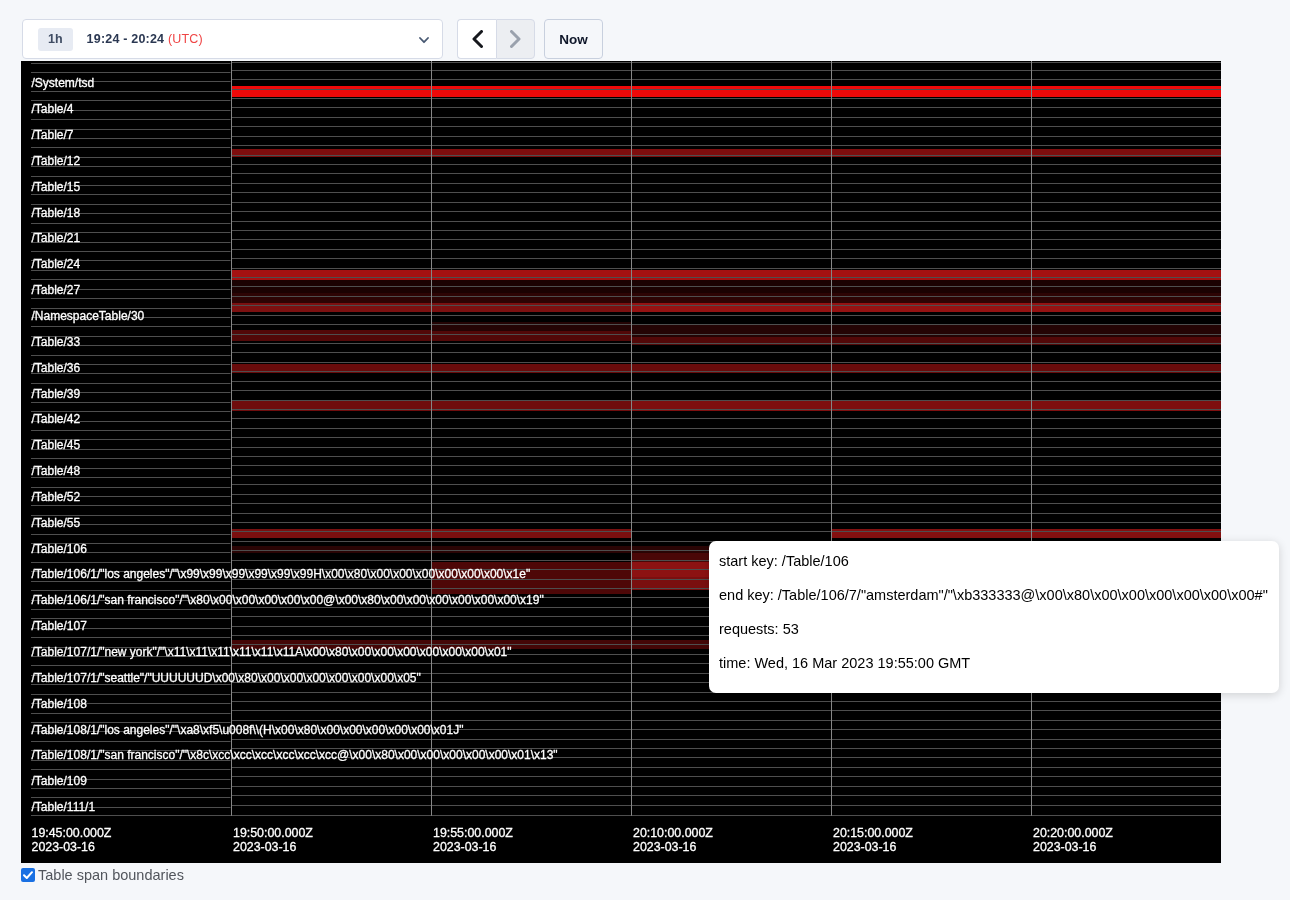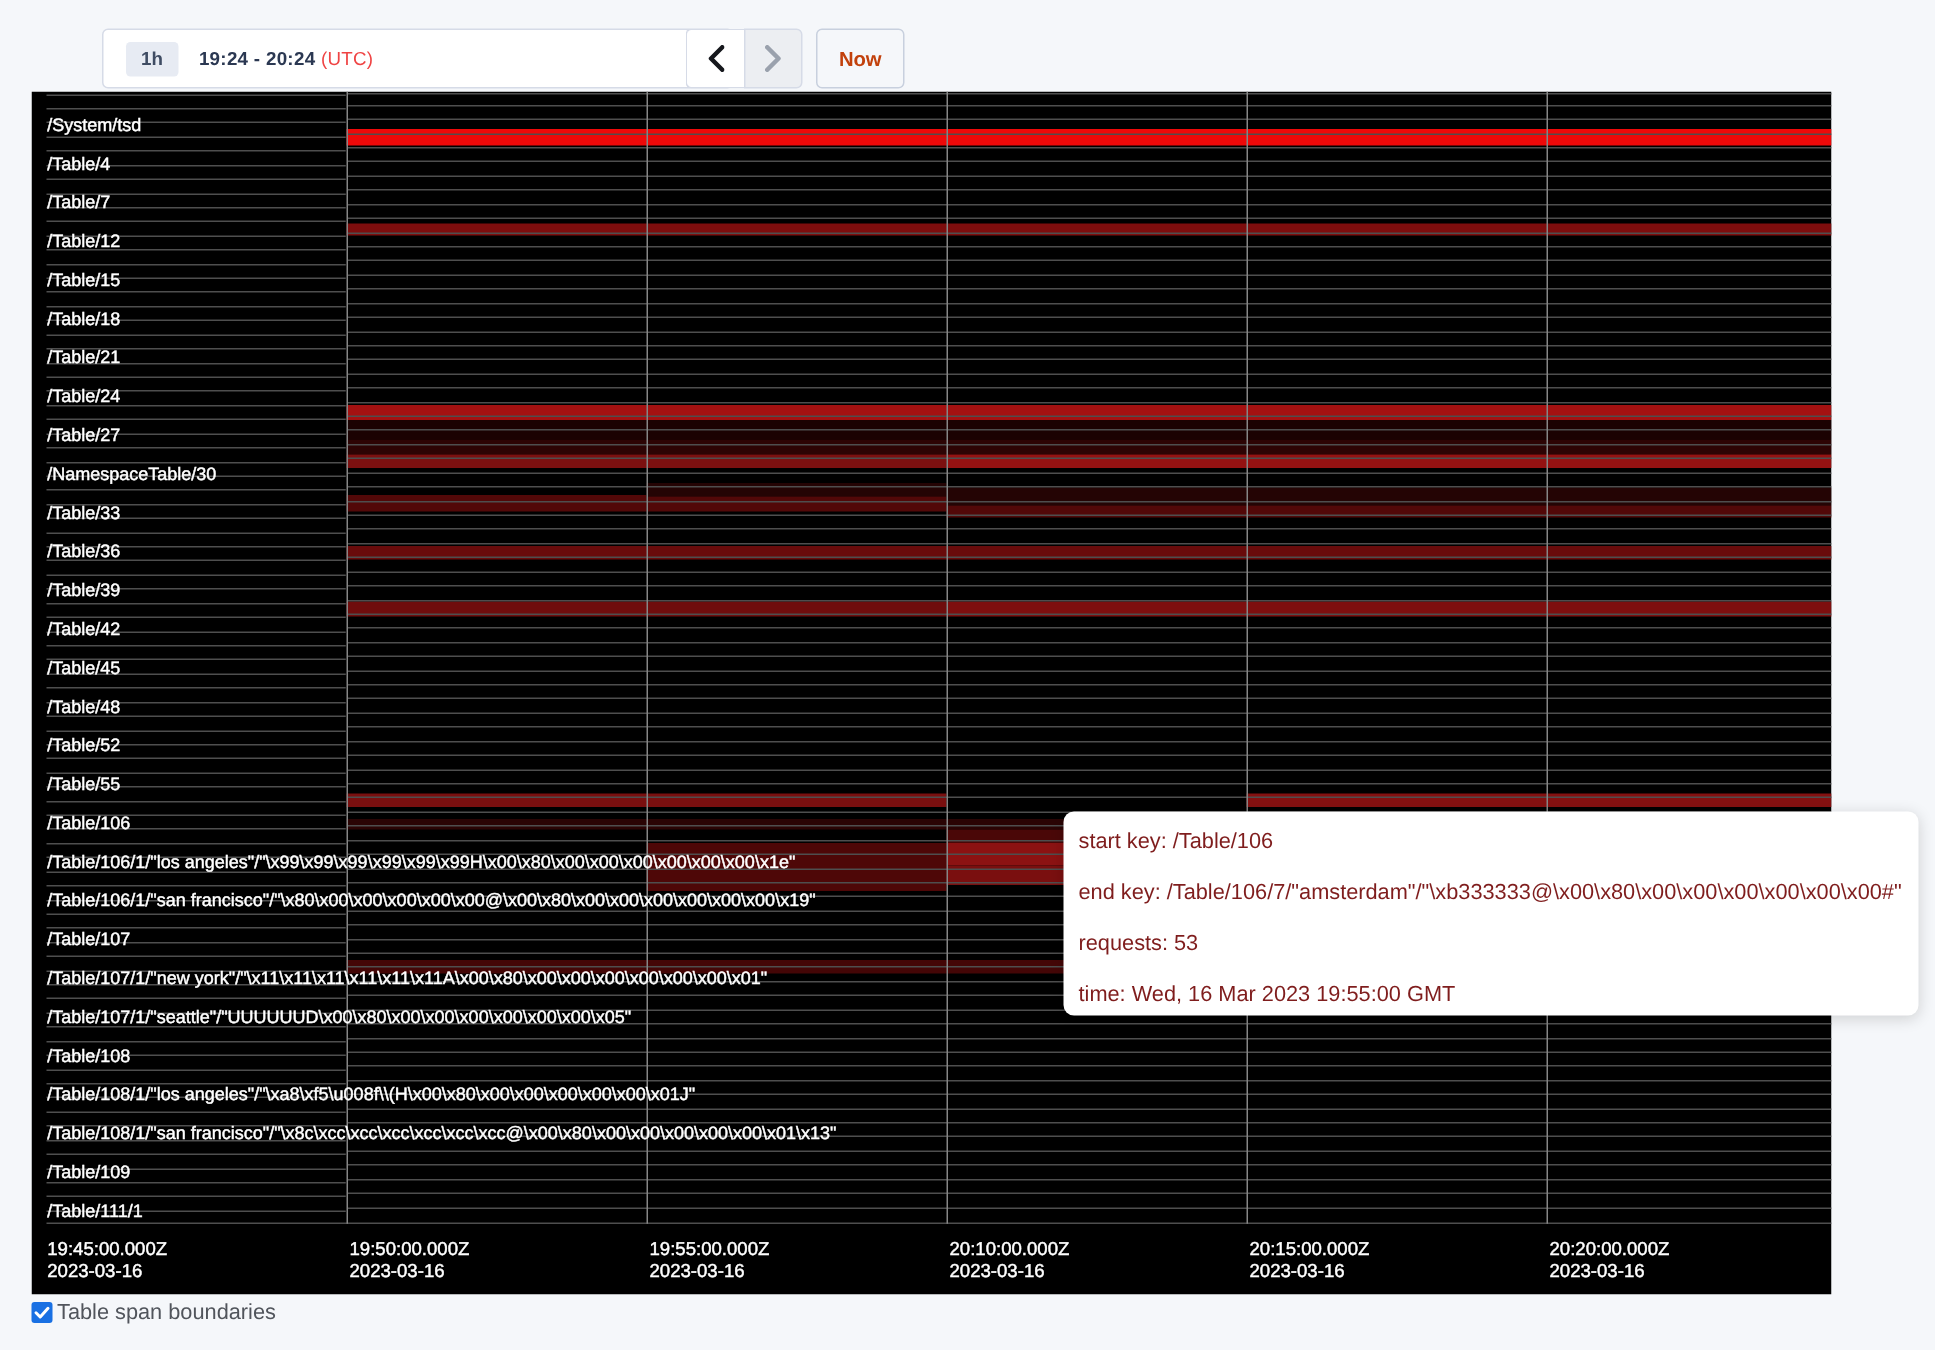--- a/index.html
+++ b/index.html
@@ -1,39 +1,39 @@
 <!DOCTYPE html>
 <html><head>
 <meta charset="utf-8">
 <title>Key Visualizer</title>
 <style>
   * { margin:0; padding:0; box-sizing:border-box; }
   html,body { width:1290px; height:900px; background:#f5f7fa;
     font-family:"Liberation Sans", sans-serif; overflow:hidden; position:relative; }
   .abs { position:absolute; }
   .selector { left:22px; top:19px; width:421px; height:40px; background:#fff; filter:opacity(0.999);
-     border:1px solid #d6dbe7; border-radius:4px; display:flex; align-items:center;margin-left:46px; }
+     border:1px solid #d6dbe7; border-radius:4px; display:flex; align-items:center; }
   .badge { margin-left:15px; background:#e7ebf3; border-radius:3px; height:23px;
      padding:0 10px; display:flex; align-items:center;
      font-size:12.5px; font-weight:bold; color:#3f4c63; }
   .range { margin-left:14px; font-size:12.5px; font-weight:bold; color:#2b3852; letter-spacing:.2px;}
   .utc { font-weight:normal; color:#ef4444; }
   .caret { position:absolute; right:13px; top:17px; }
   .btngroup { left:457px; top:19px; width:78px; height:40px; display:flex; }
   .btn { width:39px; height:40px; border:1px solid #d6dbe7; background:#fff;
      display:flex; align-items:center; justify-content:center; }
   .btn.first { border-radius:4px 0 0 4px; border-right:none; }
   .btn.last  { border-radius:0 4px 4px 0; background:#eceef2; }
   .nowbtn { filter:opacity(0.999); left:544px; top:19px; width:59px; height:40px; border:1px solid #c8d0de;
      border-radius:4px; display:flex; align-items:center; justify-content:center;
-     font-size:13.5px; font-weight:bold; color:#c2410c; background:transparent; }
+     font-size:13.5px; font-weight:bold; color:#0f172a; background:transparent; }
   .canvas { left:21px; top:61px; width:1200px; height:802px; }
-  .tooltip { left:709px; top:541px; width:570px; height:136px; background:#fff; filter:opacity(0.999);
+  .tooltip { left:709px; top:541px; width:570px; height:152px; background:#fff; filter:opacity(0.999);
      border-radius:7px; box-shadow:0 2px 10px rgba(0,0,0,0.16); padding:3px 10px;
-     font-size:14.5px; color:#7f1d1d; overflow:hidden; }
+     font-size:14.5px; color:#000000; overflow:hidden; }
   .tooltip div { height:34px; line-height:34px; white-space:nowrap; }
   .chk { left:21px; top:868px; width:14px; height:14px; background:#1970e3; border-radius:2px; }
   .chklabel { left:38px; top:867px; font-size:14.5px; color:#51555c; filter:opacity(0.999); }
 </style>
 </head>
 <body>
   <div class="abs selector">
     <span class="badge">1h</span>
     <span class="range">19:24 - 20:24 <span class="utc">(UTC)</span></span>
     <svg class="caret" width="10" height="7" viewBox="0 0 10 7">

